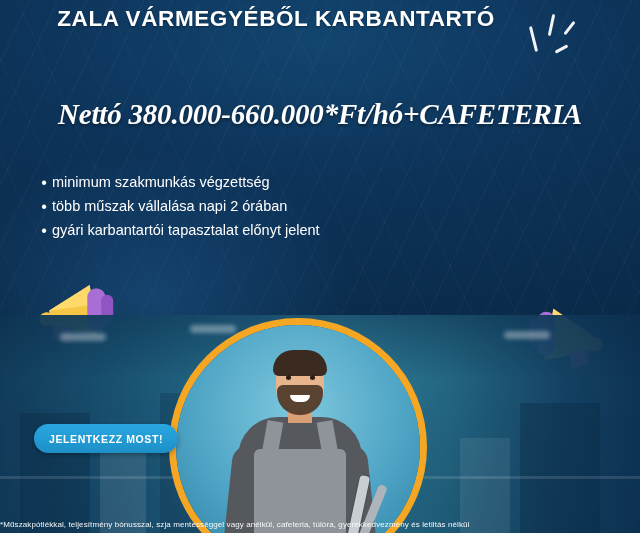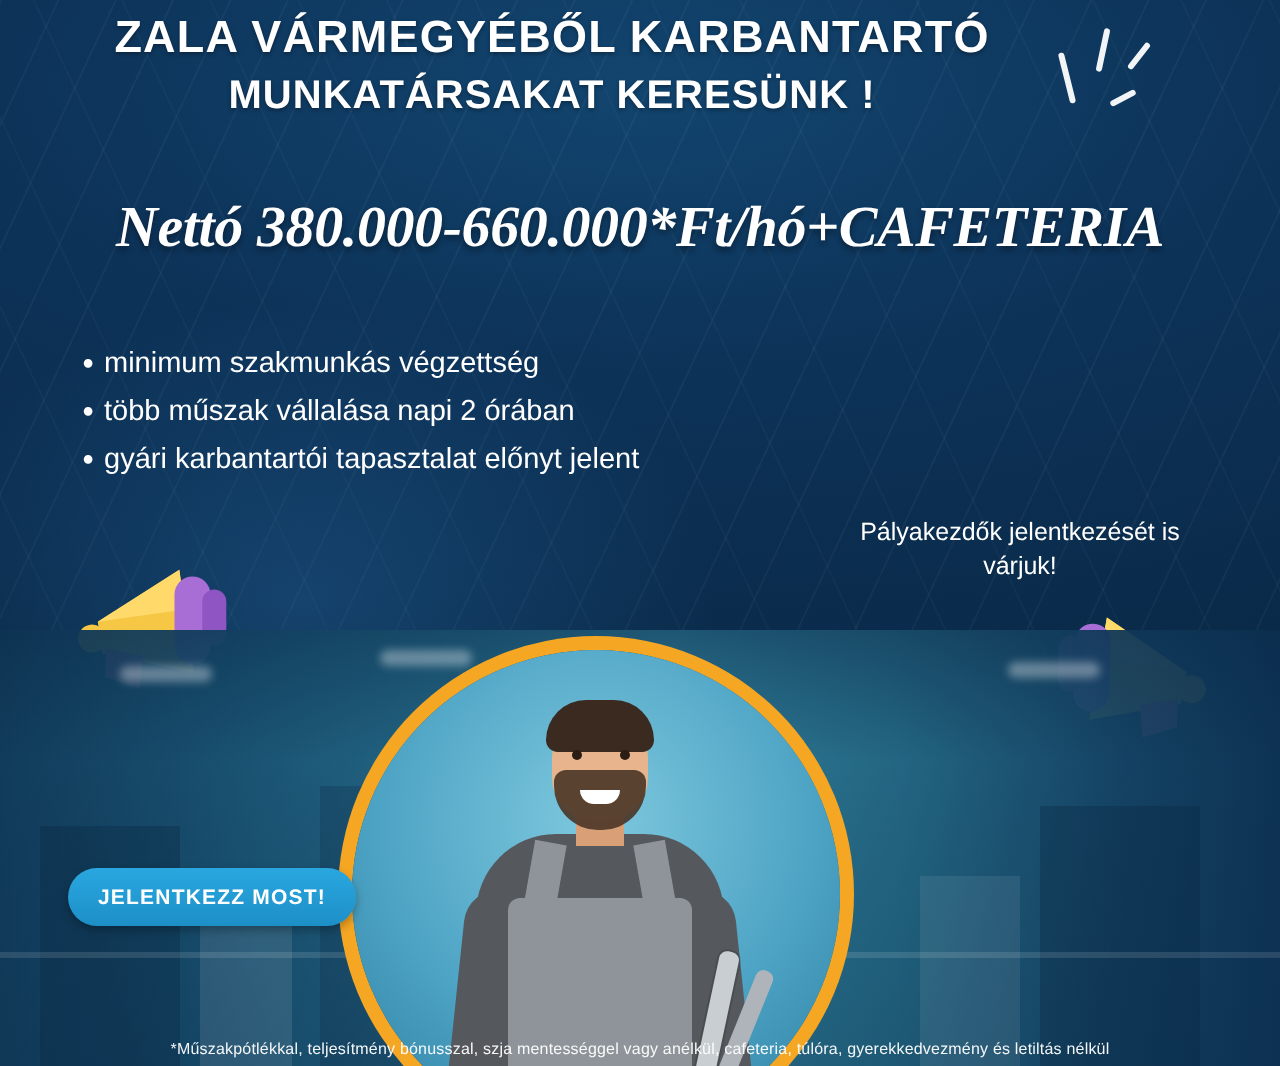--- a/index.html
+++ b/index.html
@@ -235,21 +235,21 @@
   }
   .wrench2 {
     position: absolute; left: 190px; top: 158px;
     width: 9px; height: 70px; background: #aeb4ba;
     border-radius: 4px; transform: rotate(22deg);
   }
 
   
   .cta {
     position: absolute;
-    left: 34px; top: 434px;
+    left: 34px; top: 424px;
     width: 144px; height: 29px;
     border-radius: 15px;
     background: linear-gradient(180deg, #2aa7e0 0%, #1d8fc7 100%);
     color: #ffffff;
     font-size: 10.5px;
     font-weight: bold;
     letter-spacing: 0.6px;
     display: flex; align-items: center; justify-content: center;
     box-shadow: 0 2px 5px rgba(0,0,0,0.3);
     cursor: pointer;
@@ -272,37 +272,35 @@
     color: #ffffff;
     font-size: 14px;
     line-height: 1.45;
     margin-left: 4px;
   }
 
   
   .footnote {
     position: absolute;
     left: 0; bottom: 4px; width: 640px;
-    text-align: center;
     color: #ffffff;
     font-size: 8px;
     letter-spacing: 0.1px;
     opacity: 0.95;
   }
 </style>
 </head>
 <body>
 
 <div id="poster">
   <div class="bg-texture"></div>
   <div class="bg-glow"></div>
 
   <div class="headline-wrap">
     <div class="headline1">ZALA VÁRMEGYÉBŐL KARBANTARTÓ</div>
-    <div class="headline2">MUNKATÁRSAKAT KERESÜNK !</div>
   </div>
   <div class="sparkle">
     <span class="sp1"></span>
       <span class="sp2"></span>
       <span class="sp3"></span>
       <span class="sp4"></span>
   </div>
 
   <div class="salary">Nettó 380.000-660.000*Ft/hó+CAFETERIA</div>
 
@@ -314,24 +312,20 @@
     <div class="bullet-row">
       <div class="bullet-dot">•</div>
       <div class="bullet-text">több műszak vállalása napi 2 órában</div>
     </div>
     <div class="bullet-row">
       <div class="bullet-dot">•</div>
       <div class="bullet-text">gyári karbantartói tapasztalat előnyt jelent</div>
     </div>
   </div>
 
-  <div class="starters">
-    <div>Pályakezdők jelentkezését is</div>
-    <div>várjuk!</div>
-  </div>
 
   <div class="megaphone mega-left">
     <svg width="96" height="76" viewBox="0 0 96 76">
       <path d="M14 30 L58 10 L58 62 L14 46 Z" fill="#f6c745"></path>
       <path d="M14 30 L58 10 L58 30 Z" fill="#ffd96a"></path>
       <rect x="52" y="14" width="18" height="44" rx="9" transform="rotate(8 61 36)" fill="#a86ed6"></rect>
       <rect x="66" y="22" width="12" height="28" rx="6" transform="rotate(8 72 36)" fill="#8f55c2"></rect>
       <path d="M16 44 L34 50 L30 66 L14 58 Z" fill="#f2649a"></path>
       <circle cx="10" cy="38" r="7" fill="#f6c745"></circle>
     </svg>

